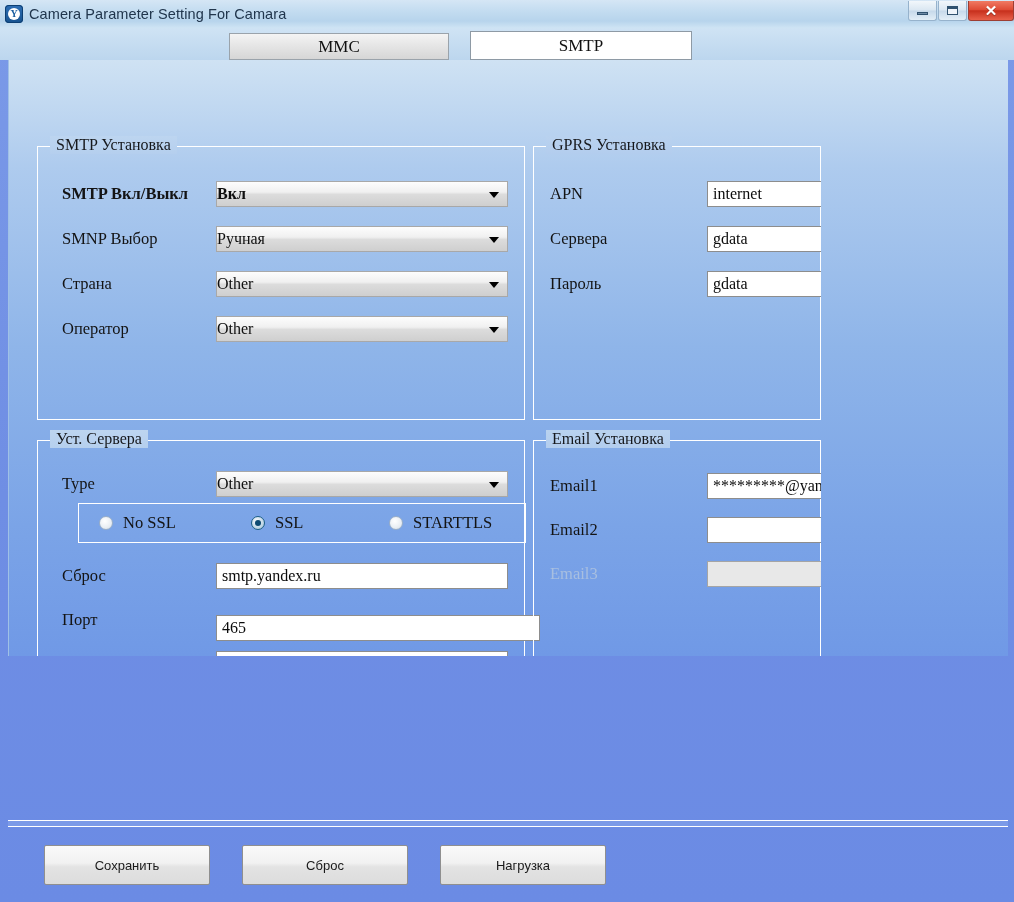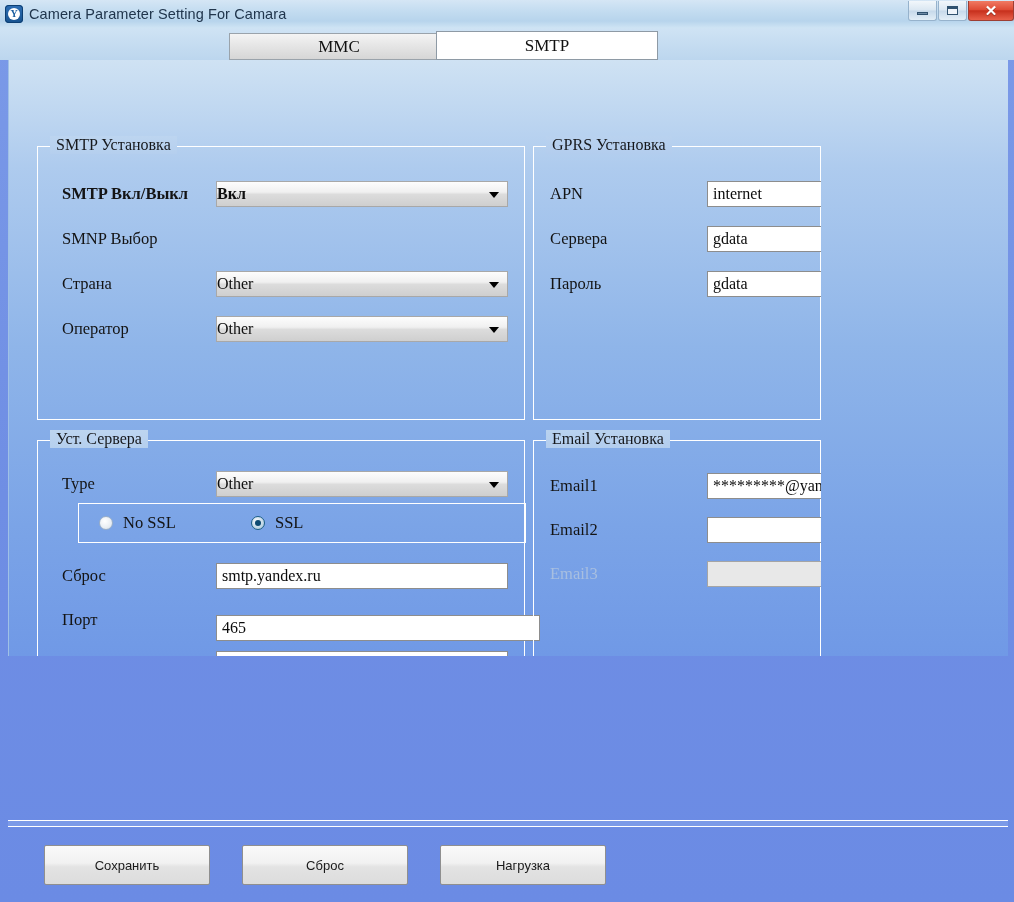--- a/index.html
+++ b/index.html
@@ -237,39 +237,43 @@
       <span class="glyph-max"></span>
     </div>
     <div class="win-btn close">
       <span class="glyph-x">✕</span>
     </div>
   </div>
 </div>
 
 <div class="tabstrip">
   <div class="tab" style="left:229px; width:220px;">MMC</div>
-  <div class="tab active" style="left:436px; width:222px; top:3px;font-family:Liberation Serif, serif;">SMTP</div>
+  <div class="tab active" style="left:470px; width:222px; top:3px;font-family:Liberation Serif, serif;">SMTP</div>
 </div>
 
 <div class="content-panel">
   <div class="inner-frame">
 
     <div class="group grp-smtp">
       <div class="legend">SMTP Установка</div>
 
       <div class="row" style="top:30px;font-weight:bold;">
         <span class="lbl">SMTP Вкл/Выкл</span>
         <div class="combo" style="left:178px; top:4px; width:292px;">
           <span>Вкл</span>
           <span class="arrow"></span>
         </div>
       </div>
 
       <div class="row" style="top:75px;">
         <span class="lbl">SMNP Выбор</span>
+        <div class="combo" style="left:178px; top:4px; width:292px;">
+          <span>Ручная</span>
+          <span class="arrow"></span>
+        </div>
       </div>
 
       <div class="row" style="top:120px;">
         <span class="lbl">Страна</span>
         <div class="combo" style="left:178px; top:4px; width:292px;">
           <span>Other</span>
           <span class="arrow"></span>
         </div>
       </div>
 
@@ -314,20 +318,24 @@
 
       <div class="radiobox">
         <div class="radio-item" style="left:20px;">
           <span class="radio-dot"></span>
           <span class="radio-label">No SSL</span>
         </div>
         <div class="radio-item checked" style="left:172px;">
           <span class="radio-dot"></span>
           <span class="radio-label">SSL</span>
         </div>
+        <div class="radio-item" style="left:310px;">
+          <span class="radio-dot"></span>
+          <span class="radio-label">STARTTLS</span>
+        </div>
       </div>
 
       <div class="row" style="top:118px;">
         <span class="lbl">Сброс</span>
         <div class="textbox" style="left:178px; top:4px; width:292px;">smtp.yandex.ru</div>
       </div>
 
       <div class="row" style="top:162px;">
         <span class="lbl">Порт</span>
         <div class="textbox" style="left:178px; top:12px; width:324px;">465</div>

